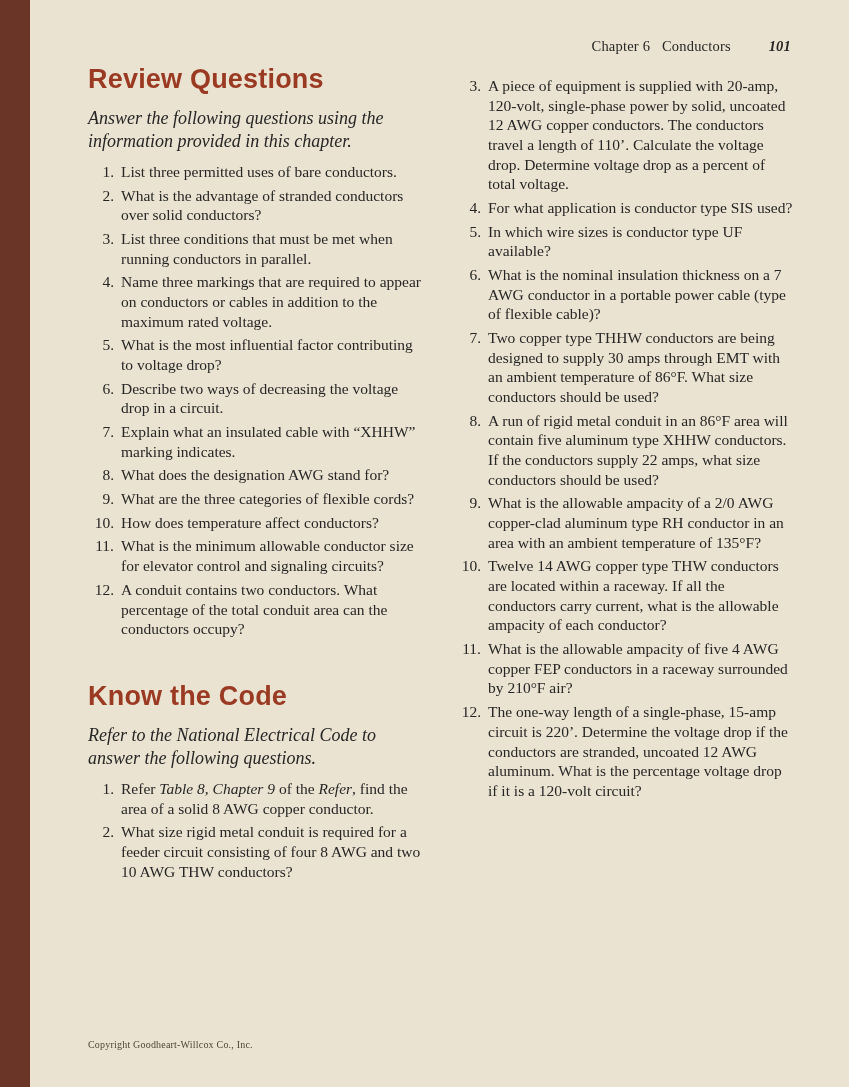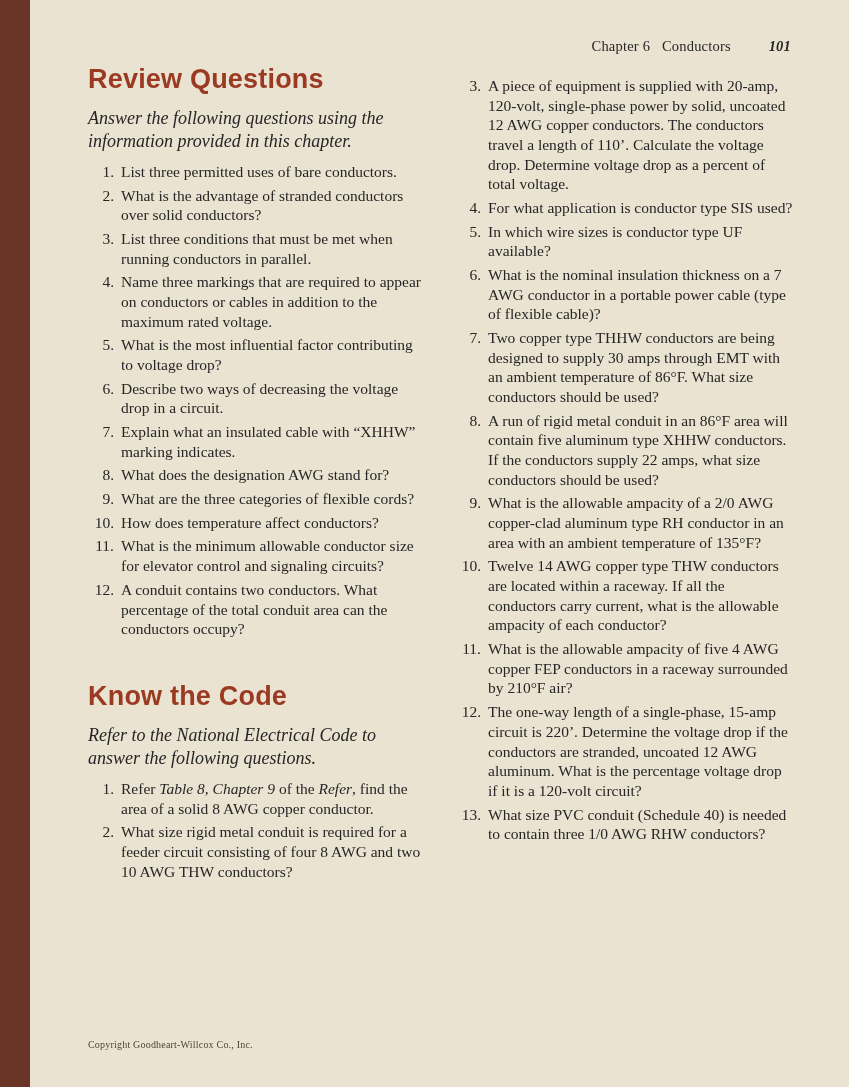--- a/index.html
+++ b/index.html
@@ -199,22 +199,18 @@
         <span class="q-text">Twelve 14 AWG copper type THW conductors are located within a raceway. If all the conductors carry current, what is the allowable ampacity of each conductor?</span>
       </div>
       <div class="q-item">
         <span class="q-num">11.</span>
         <span class="q-text">What is the allowable ampacity of five 4 AWG copper FEP conductors in a raceway surrounded by 210°F air?</span>
       </div>
       <div class="q-item">
         <span class="q-num">12.</span>
         <span class="q-text">The one-way length of a single-phase, 15-amp circuit is 220’. Determine the voltage drop if the conductors are stranded, uncoated 12 AWG aluminum. What is the percentage voltage drop if it is a 120-volt circuit?</span>
       </div>
-      <div class="q-item">
-        <span class="q-num">13.</span>
-        <span class="q-text">What size PVC conduit (Schedule 40) is needed to contain three 1/0 AWG RHW conductors?</span>
-      </div>
     </div>
 </div>
 
 <div class="page-footer">
   <span>Copyright Goodheart-Willcox Co., Inc.</span>
 </div>
 
 </body></html>

